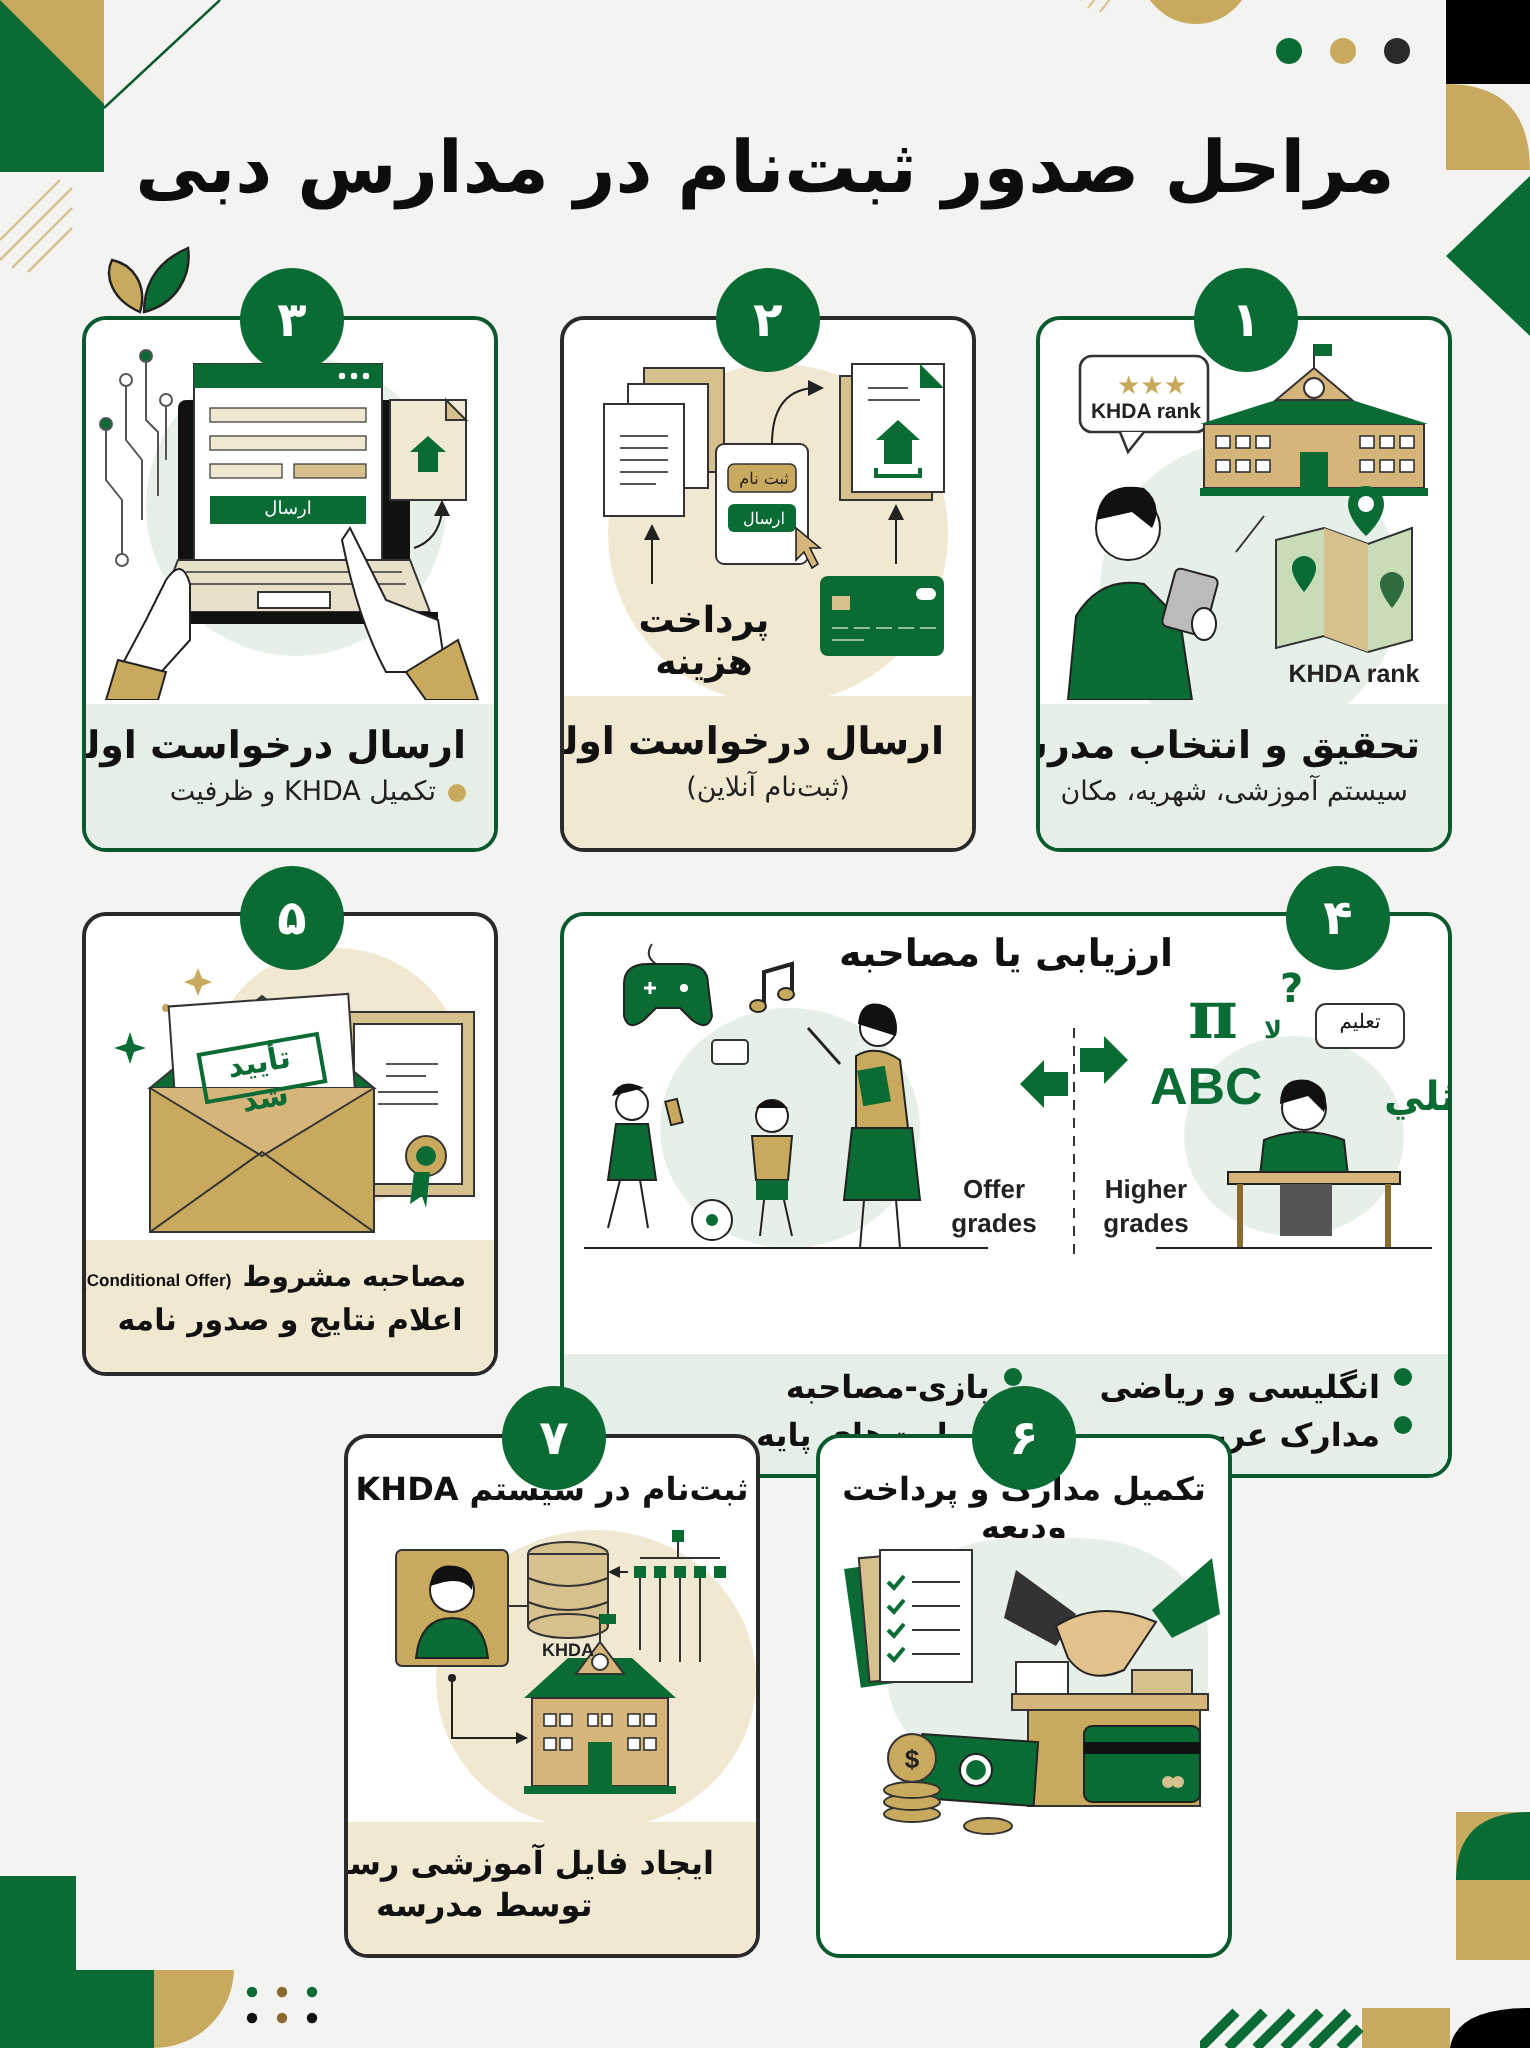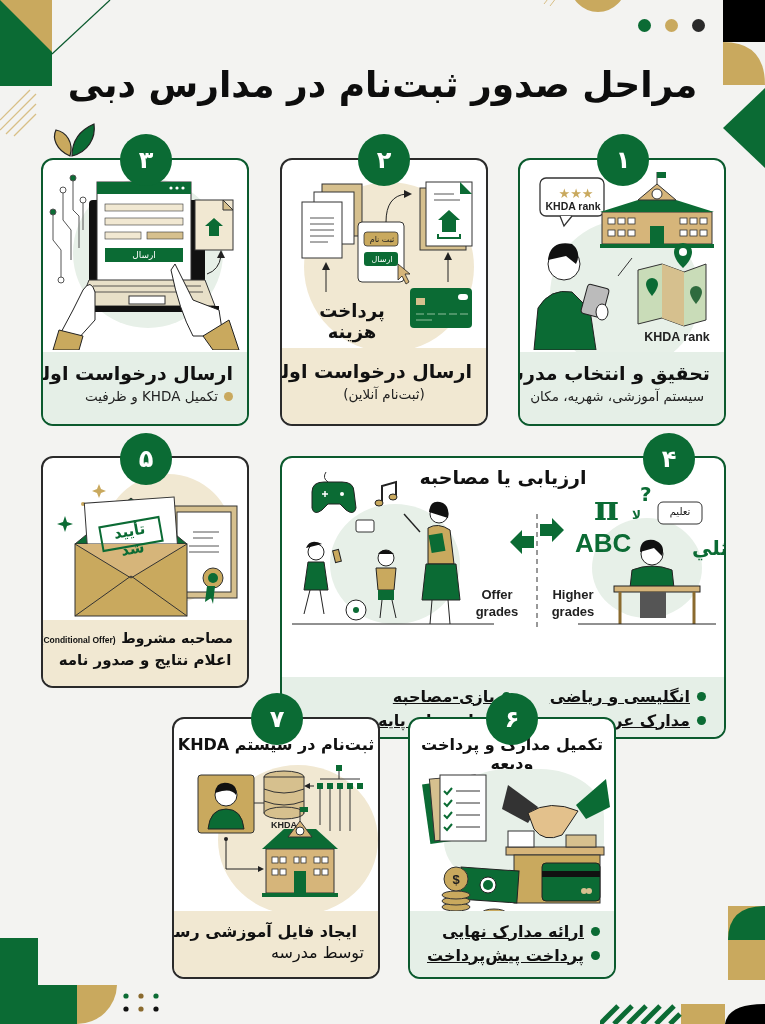--- a/index.html
+++ b/index.html
@@ -38,21 +38,21 @@
   .badge {
     position: absolute; width: 52px; height: 52px; border-radius: 50%;
     background: #0b6b34; color: #fff; font-weight: bold; font-size: 24px;
     display:flex; align-items:center; justify-content:center; z-index: 3;
   }
   .card-head-title {
     position:absolute; left:0; right:0; direction: rtl; text-align:center;
     font-weight:bold; font-size:16px; color:#111;
   }
   .bullets { direction: rtl; list-style:none; }
-  .bullets li { display:flex; align-items:center; gap:7px; font-size:16px; font-weight:bold; color:#111; height: 24px; white-space: nowrap; text-decoration: underline;}
+  .bullets li { display:flex; align-items:flex-start; gap:7px; font-size:16px; font-weight:bold; color:#111; height: 24px; white-space: nowrap;}
   .circle-bg { position:absolute; border-radius:50%; }
   .lbl { font-family: "Liberation Sans", sans-serif; font-weight:bold; color:#222; }
 </style>
 </head>
 <body>
 
 <div class="abs" style="left:0;top:0;width:52px;height:86px;">
   <svg width="120" height="140" viewBox="0 0 120 140" style="position:absolute;left:0;top:0;">
     <rect x="0" y="0" width="52" height="86" fill="#c9a95e"></rect>
     <polygon points="0,0 52,52 52,86 0,86" fill="#0b6b34"></polygon>
@@ -499,32 +499,20 @@
       <text x="46" y="165" text-anchor="middle" font-size="13" font-weight="bold" fill="#222" font-family="Liberation Sans, sans-serif">$</text>
       <ellipse cx="84" cy="194" rx="12" ry="4" fill="#c9a95e" stroke="#333"></ellipse>
     </g>
     <g>
       <rect x="132" y="144" width="58" height="38" rx="4" fill="#0b6b34" stroke="#222"></rect>
       <rect x="132" y="152" width="58" height="6" fill="#111"></rect>
       <circle cx="174" cy="172" r="3" fill="#d6c08e"></circle>
         <circle cx="179" cy="172" r="3" fill="#d6c08e"></circle>
     </g>
   </svg>
-  <div class="card-foot foot-green" style="height:66px;padding-top:8px;">
-    <ul class="bullets">
-      <li>
-          <span class="dot g"></span>
-          <span>ارائه مدارک نهایی</span>
-        </li>
-      <li>
-          <span class="dot g"></span>
-          <span>پرداخت پیش‌پرداخت</span>
-        </li>
-    </ul>
-  </div>
 </div>
 
 <div class="badge" style="left:251px;top:693px;">۷</div>
 <div class="card dark" style="left:172px;top:717px;width:208px;height:262px;">
   <div class="card-head-title" style="top:16px;">ثبت‌نام در سیستم KHDA</div>
   <div class="circle-bg" style="left:44px;top:46px;width:160px;height:150px;background:#f1e8d2;"></div>
   <svg width="204" height="200" viewBox="0 0 204 200" style="position:absolute;left:0;top:0;">
     <g>
       <rect x="24" y="56" width="56" height="58" rx="3" fill="#c9a95e" stroke="#333"></rect>
       <circle cx="52" cy="76" r="11" fill="#fff" stroke="#222"></circle>
@@ -581,15 +569,15 @@
     <path d="M52 120 L52 150 L86 150" fill="none" stroke="#222"></path>
     <polygon points="84,147 90,150 84,153" fill="#222"></polygon>
       <circle cx="52" cy="120" r="2" fill="#222"></circle>
   </svg>
   <div class="abs lbl" style="left:90px;top:101px;width:40px;text-align:center;font-size:9px;">KHDA</div>
   <div class="card-foot foot-beige" style="height:66px;padding-top:8px;">
     <div style="display:flex;align-items:center;gap:7px;direction:rtl;font-size:16px;font-weight:bold;white-space:nowrap;height:24px;">
       <span class="dot b"></span>
       <span>ایجاد فایل آموزشی رسمی</span>
     </div>
-    <div style="direction:rtl;font-size:16px;font-weight:normal;text-align:right;white-space:nowrap;height:24px;">توسط مدرسه</div>
+    <div style="direction:rtl;font-size:16px;font-weight:bold;text-align:left;white-space:nowrap;height:24px;">توسط مدرسه</div>
   </div>
 </div>
 
 </body></html>

